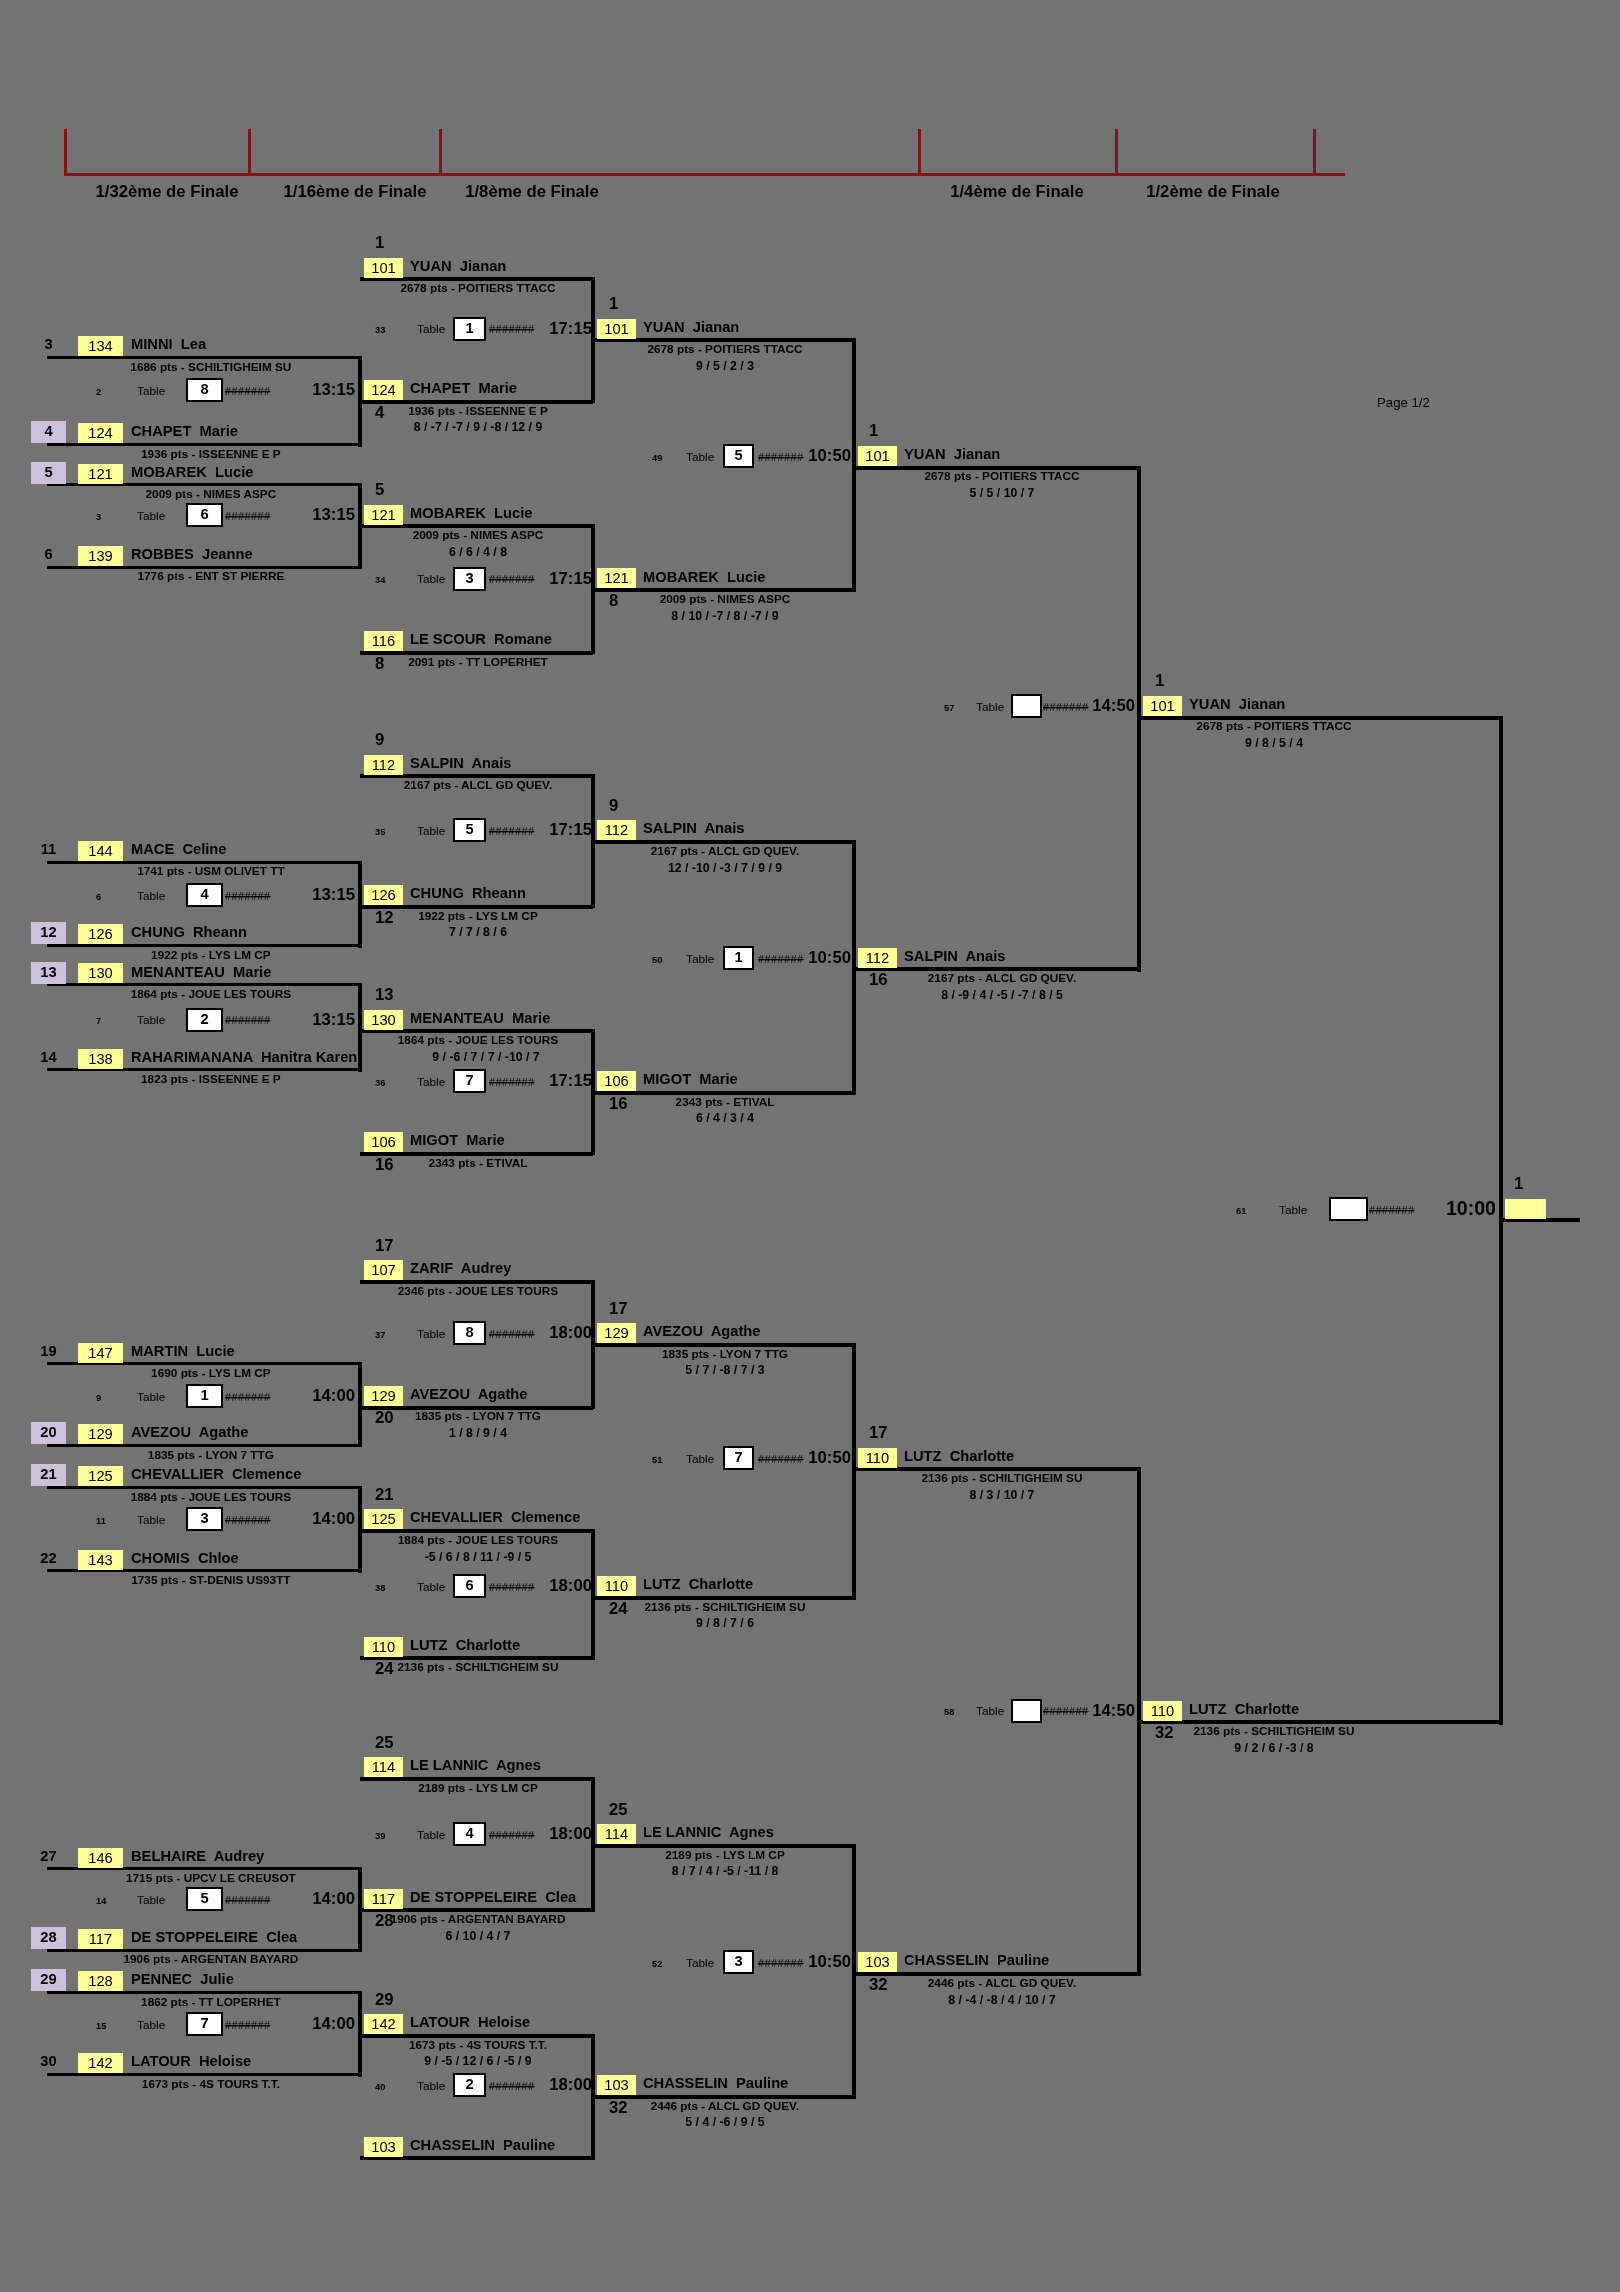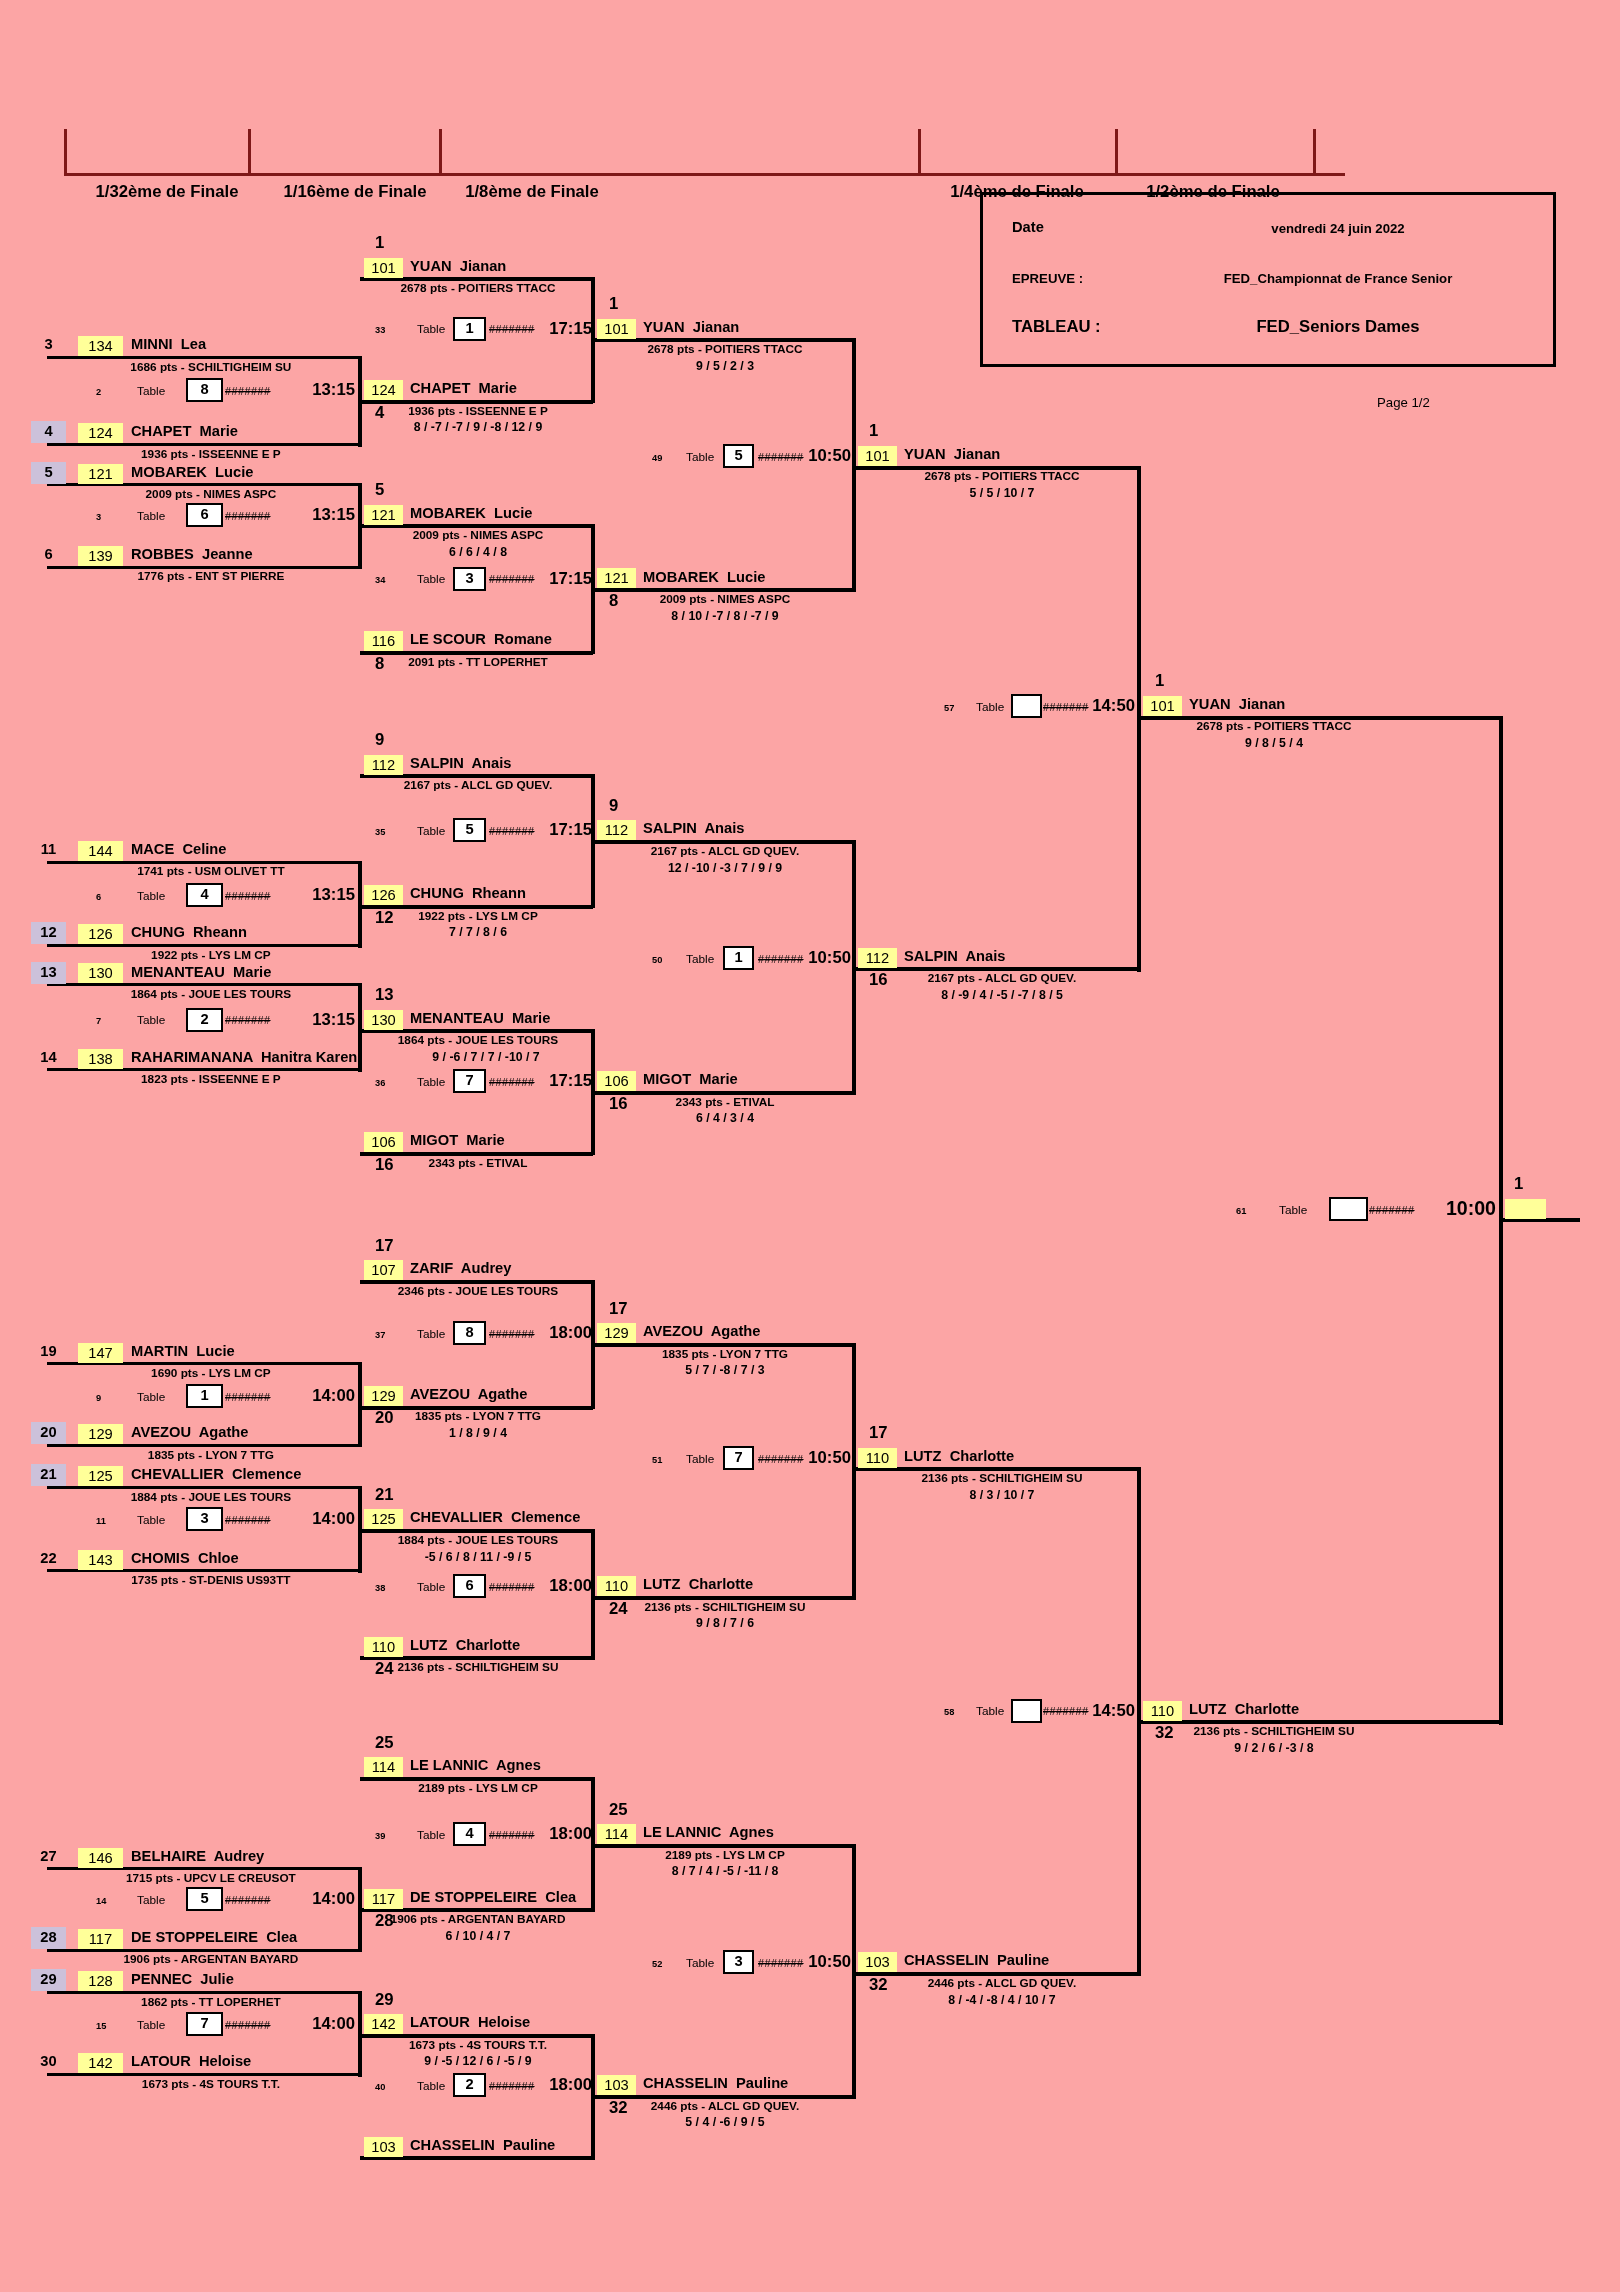--- a/index.html
+++ b/index.html
@@ -1,16 +1,16 @@
 <!DOCTYPE html>
 <html><head>
 <meta charset="utf-8">
 <style>
   html,body{margin:0;padding:0;background:#e8e8e8;}
-  #page{position:relative;width:1620px;height:2293px;background:#fca5a5;
+  #page{position:relative;width:1620px;height:2293px;background:#737373;
         font-family:"Liberation Sans","DejaVu Sans",sans-serif;color:#000;overflow:hidden;}
   .hline{position:absolute;background:#7e1818;height:2.9px;}
   .tick{position:absolute;background:#7e1818;width:2.9px;height:44px;}
   .rhead{position:absolute;font-size:16.7px;font-weight:700;text-align:center;width:235px;transform:translateX(-50%);}
   .uline{position:absolute;background:#000;}
   .vline{position:absolute;background:#000;width:3.9px;}
   .pnum{position:absolute;background:#ffff99;height:19.6px;line-height:20.6px;font-size:14.7px;text-align:center;}
   .name{position:absolute;font-weight:700;font-size:14.7px;line-height:19.6px;white-space:pre;}
   .club{position:absolute;font-weight:700;font-size:11.8px;line-height:15.7px;text-align:center;white-space:pre;}
   .score{position:absolute;font-weight:700;font-size:12.3px;line-height:15.7px;text-align:center;white-space:pre;}
@@ -34,28 +34,20 @@
 <div id="page">
 
   <div class="hline" style="left:64px;top:173px;width:1281px;"></div>
 
   <div class="rhead" style="left:167px;top:182px;">1/32ème de Finale</div>
   <div class="rhead" style="left:355px;top:182px;">1/16ème de Finale</div>
   <div class="rhead" style="left:532px;top:182px;">1/8ème de Finale</div>
   <div class="rhead" style="left:1017px;top:182px;">1/4ème de Finale</div>
   <div class="rhead" style="left:1213px;top:182px;">1/2ème de Finale</div>
 
-  <div id="infobox">
-    <div class="ilabel" style="left:29px;top:23.5px;font-size:14.7px;">Date</div>
-    <div class="ivalue" style="left:355px;top:25.5px;font-size:13.2px;">vendredi 24 juin 2022</div>
-    <div class="ilabel" style="left:29px;top:76px;font-size:13.2px;">EPREUVE :</div>
-    <div class="ivalue" style="left:355px;top:76px;font-size:13.2px;">FED_Championnat de France Senior</div>
-    <div class="ilabel" style="left:29px;top:122px;font-size:16.7px;">TABLEAU :</div>
-    <div class="ivalue" style="left:355px;top:122px;font-size:16.7px;">FED_Seniors Dames</div>
-  </div>
   <div id="pagelabel">Page 1/2</div>
 
   <div id="bracket" style="position:absolute;left:0;top:0;width:100%;height:100%;">
       <div class="tick" style="left: 64px; top: 129px;"></div>
       <div class="tick" style="left: 248px; top: 129px;"></div>
       <div class="tick" style="left: 439px; top: 129px;"></div>
       <div class="tick" style="left: 918px; top: 129px;"></div>
       <div class="tick" style="left: 1115px; top: 129px;"></div>
       <div class="tick" style="left: 1313px; top: 129px;"></div>
       <div class="uline" style="left: 47px; top: 356px; width: 313px; height: 2.9px;"></div>

